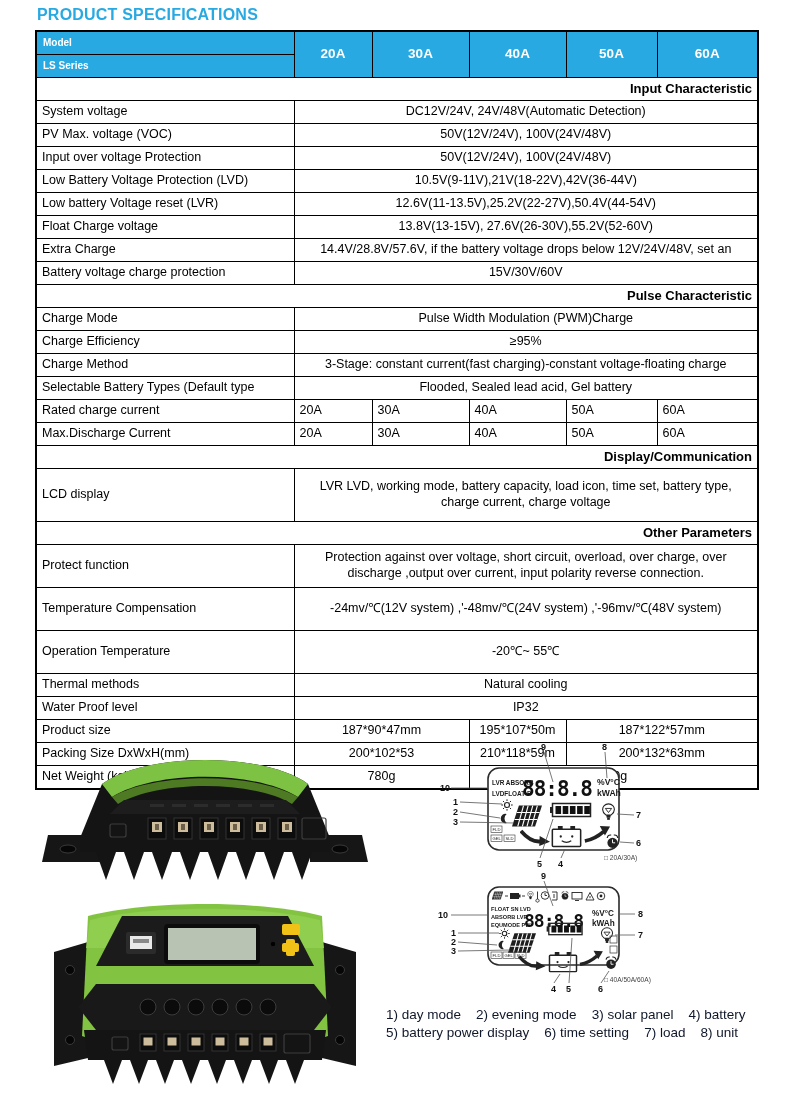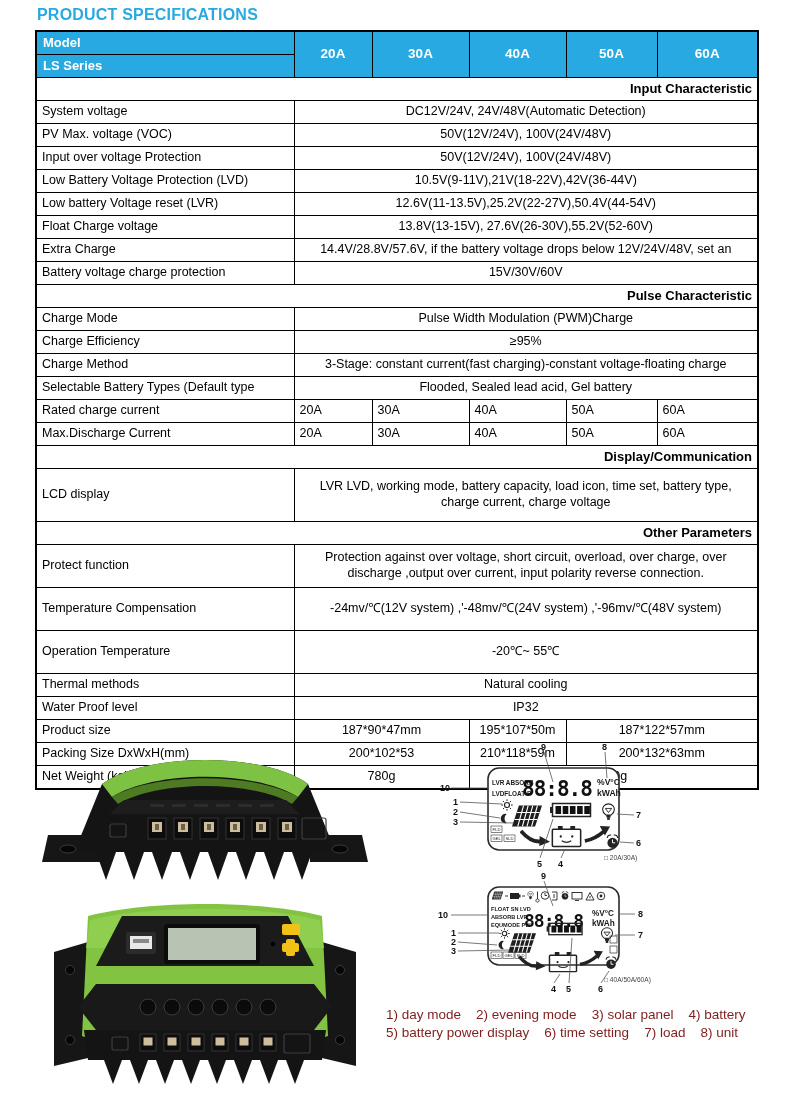--- a/index.html
+++ b/index.html
@@ -4,31 +4,31 @@
 <style>
   html,body{margin:0;padding:0;background:#fff;}
   #page{position:relative;width:790px;height:1110px;background:#fff;overflow:hidden;
         font-family:"Liberation Sans",sans-serif;color:#000;}
   .title{position:absolute;left:37px;top:6px;font-size:16px;font-weight:bold;
          color:var(--accent,#29A9E1);letter-spacing:.2px;}
   table.spec{position:absolute;left:35px;top:30px;width:722px;border-collapse:collapse;
              table-layout:fixed;border:2px solid #000;}
   table.spec td,table.spec th{border:1px solid #000;overflow:hidden;line-height:1.25;}
   th.hlabel{background:var(--accent,#29A9E1);color:#fff;text-align:left;
-            font-size:13px;font-weight:bold;padding:1px 6px;height:20px;}
+            font-size:10px;font-weight:bold;padding:1px 6px;height:20px;}
   th.amp{background:var(--accent,#29A9E1);color:#fff;font-size:13.5px;font-weight:bold;
          text-align:center;}
   td.section{font-weight:bold;font-size:13px;padding:1px 5px;text-align:right;}
   td.label{font-size:12.5px;text-align:left;padding:1px 5px;}
   td.value{font-size:12.5px;text-align:center;padding:1px 5px;}
   td.value.left{text-align:left;}
   .photo{position:absolute;}
   .lcd{position:absolute;}
   #legend{position:absolute;left:386px;top:1006px;width:395px;font-size:13.5px;
-          color:#7f1d1d;}
+          color:#0f172a;}
   .legend-line{line-height:18px;white-space:nowrap;}
   .legend-item{display:inline-block;margin-right:15px;}
   svg text{font-family:"Liberation Sans",sans-serif;}
   .digits{font-family:"DejaVu Sans Mono",monospace;font-weight:bold;fill:#111;}
   .lcdsmall{font-weight:bold;fill:#1a1a1a;}
   .callout{font-weight:bold;fill:#111;font-size:9px;}
   .leader{stroke:#555;stroke-width:.8;fill:none;}
 </style>
 </head>
 <body>

